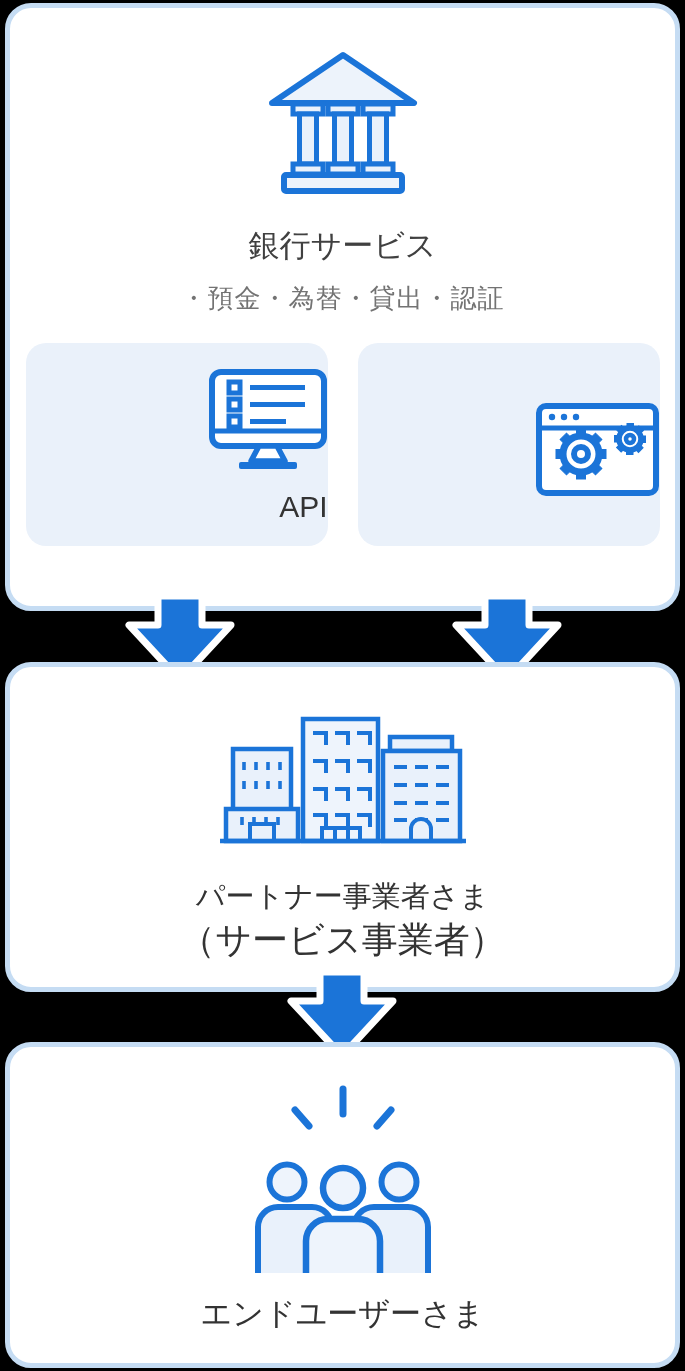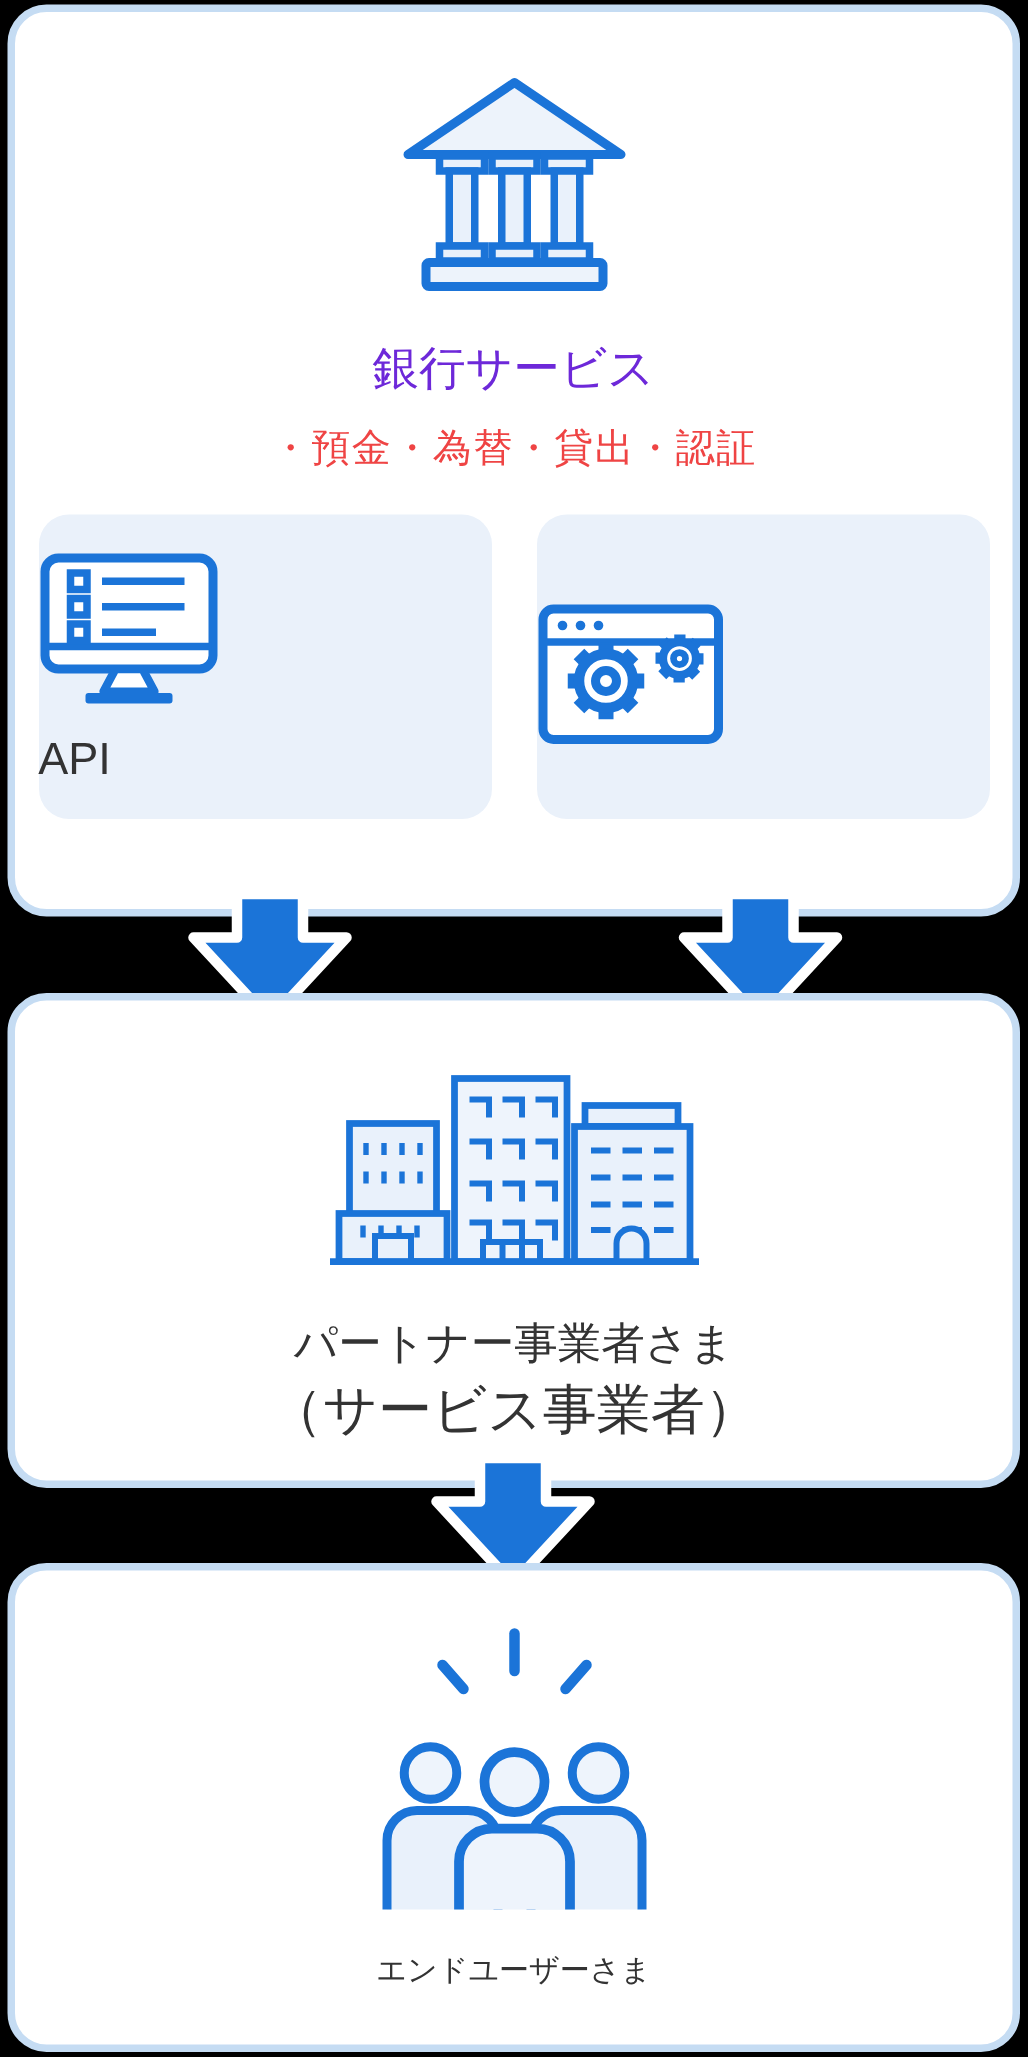--- a/index.html
+++ b/index.html
@@ -10,36 +10,36 @@
   .card{
     position:absolute;left:5px;width:675px;box-sizing:border-box;
     background:#fff;border:5px solid #c5dcf3;border-radius:26px;
     display:flex;flex-direction:column;align-items:center;
   }
   .sec1{top:3px;height:608px;}
   .sec2{top:662px;height:330px;}
   .sec3{top:1042px;height:326px;}
 
   .bank-icon-wrap{margin-top:38px;}
-  .section-title{margin-top:30px;font-size:31px;line-height:40px;color:#6d28d9;}
-  .bullets{margin-top:12px;font-size:26px;line-height:41px;color:#ef4444;text-align:center;letter-spacing:1px;}
+  .section-title{margin-top:30px;font-size:31px;line-height:40px;color:#404040;}
+  .bullets{margin-top:12px;font-size:26px;line-height:41px;color:#737373;text-align:center;letter-spacing:1px;}
   .subcards{display:flex;flex-direction:row;gap:30px;margin-top:24px;}
   .subcard{
     width:302px;height:203px;background:#eaf1fa;border-radius:20px;
-    display:flex;flex-direction:column;align-items:flex-start;justify-content:center;
+    display:flex;flex-direction:column;align-items:flex-end;justify-content:center;
   }
   .subcard .icon-box{height:104px;display:flex;align-items:flex-end;}
   .subcard-label{margin-top:20px;font-size:30px;line-height:34px;color:#333;}
 
   .buildings-wrap{margin-top:42px;}
   .partner-title{margin-top:26px;font-size:29px;line-height:42px;}
   .partner-sub{margin-top:4px;font-size:36px;line-height:38px;}
 
   .people-wrap{margin-top:36px;}
-  .enduser-title{margin-top:20px;font-size:20px;line-height:42px;}
+  .enduser-title{margin-top:20px;font-size:31px;line-height:42px;}
 
   .arrow{position:absolute;width:110px;height:95px;}
   .arrow-1{left:125px;top:592px;}
   .arrow-2{left:452px;top:592px;}
   .arrow-3{left:287px;top:968px;}
 
   svg{display:block;}
 </style>
 </head>
 <body>

